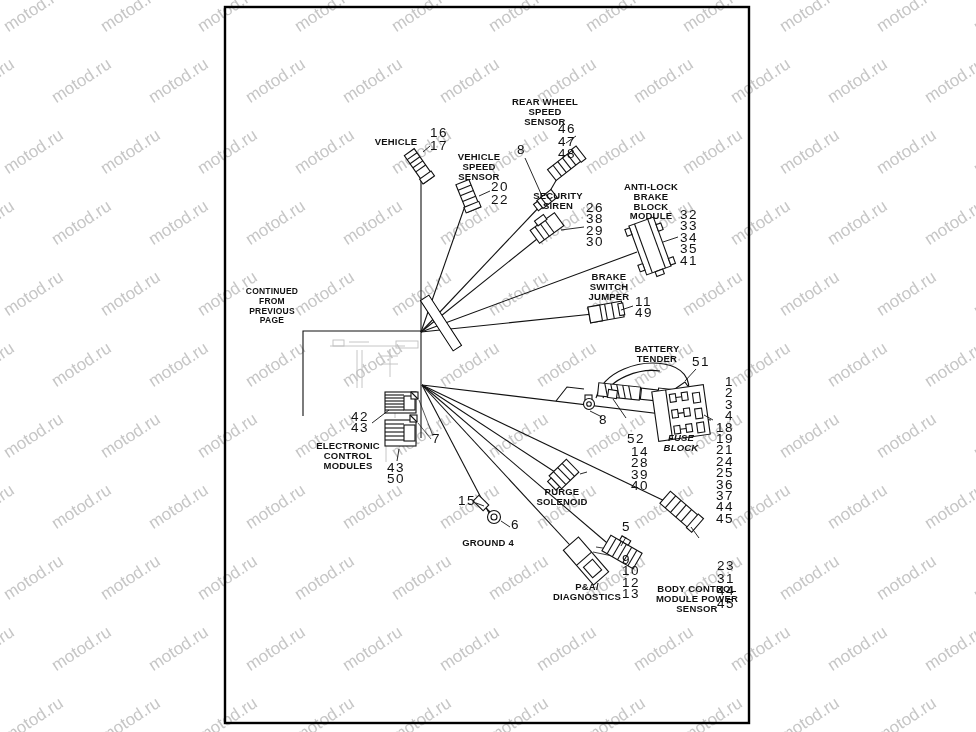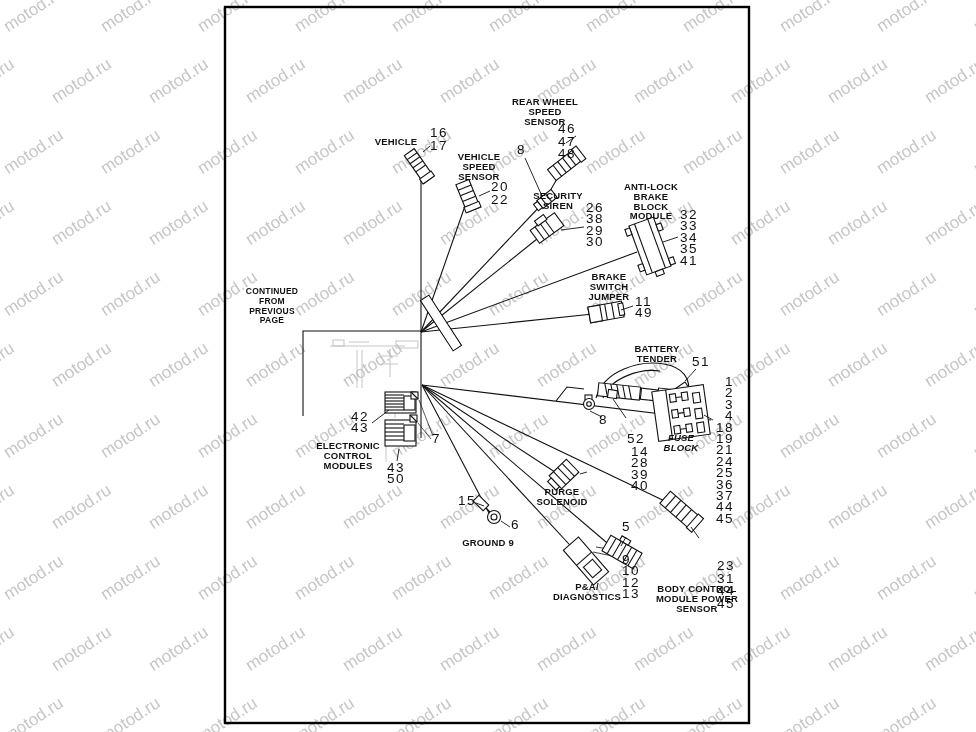--- a/index.html
+++ b/index.html
@@ -476,21 +476,21 @@
 CONTROL
 MODULES</div>
   <div class="num tight" style="left:351px;top:411px;">42
 43</div>
   <div class="num tight" style="left:387px;top:462px;">43
 50</div>
   <div class="num" style="left:432px;top:433px;">7</div>
 
   <div class="num" style="left:458px;top:495px;">15</div>
   <div class="num" style="left:511px;top:519px;">6</div>
-  <div class="lbl" style="left:461px;top:538px;width:54px;">GROUND 9</div>
+  <div class="lbl" style="left:461px;top:538px;width:54px;">GROUND 4</div>
 
   <div class="num tight" style="left:589px;top:446px;margin-left:42px;">14
 28
 39
 40</div>
   <div class="lbl" style="left:534px;top:487px;width:56px;">PURGE
 SOLENOID</div>
 
   <div class="num" style="left:622px;top:521px;">5</div>
   <div class="num tight" style="left:622px;top:554px;">9

